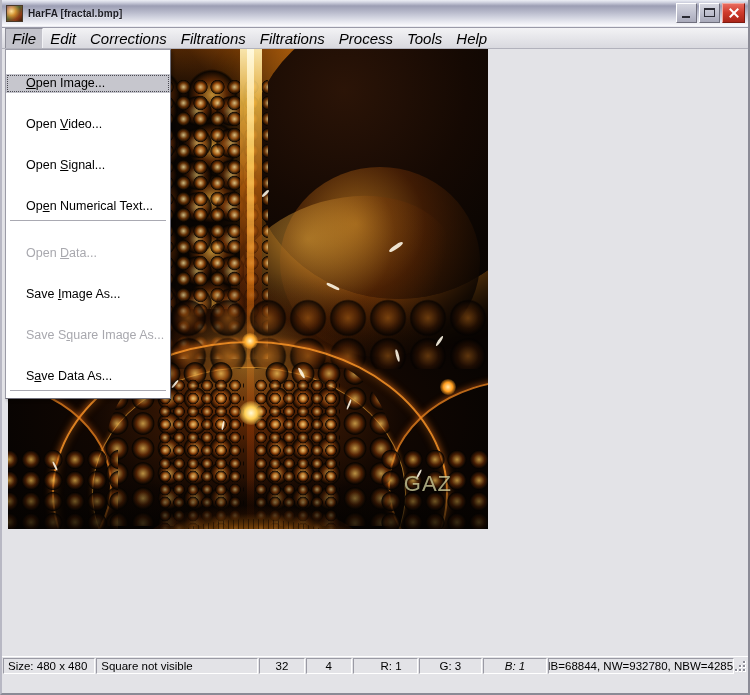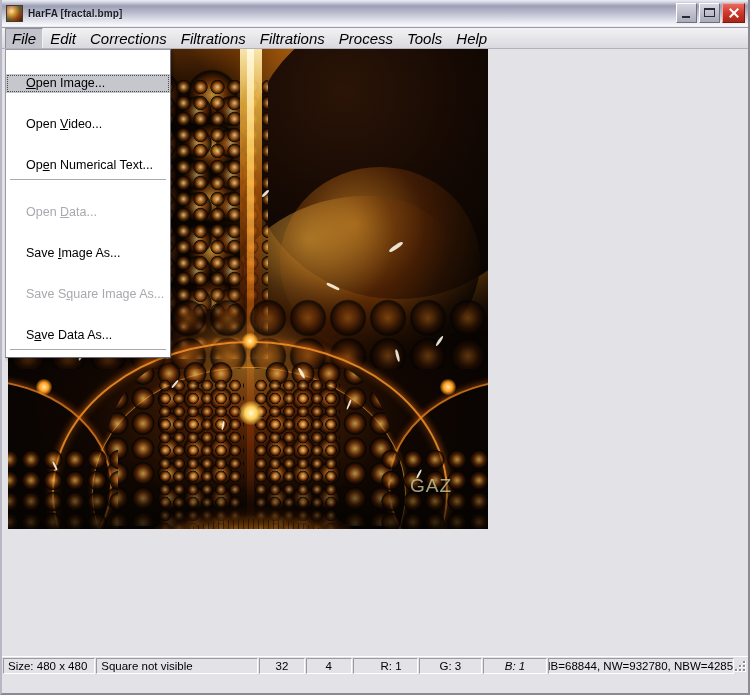--- a/index.html
+++ b/index.html
@@ -343,21 +343,21 @@
   .spec {
     background: #fdf6e6;
     border-radius: 50%;
     opacity: 0.9;
   }
   #watermark {
     position: absolute;
     right: 36px;
     bottom: 32px;
     font-family: "Liberation Sans", sans-serif;
-    font-size: 19px;
+    font-size: 22px;
     letter-spacing: 1px;
     color: rgba(226,224,170,0.72);
     text-shadow: 0 1px 2px rgba(0,0,0,0.8);
     pointer-events: none;
   }
 
   
   #file-menu {
     position: absolute;
     left: 3px;
@@ -524,20 +524,21 @@
       <div class="fl spec" style="left:256px;top:140px;width:3px;height:9px;transform:rotate(46deg);"></div>
       <div class="fl spec" style="left:380px;top:196px;width:16px;height:4px;transform:rotate(-34deg);border-radius:40%;"></div>
       <div class="fl spec" style="left:318px;top:236px;width:14px;height:3px;transform:rotate(26deg);border-radius:40%;"></div>
 
       <div id="watermark">GAZ</div>
     </div>
 
     <div id="file-menu">
       <div class="menu-item selected"><u>O</u>pen Image...</div>
       <div class="menu-item">Open <u>V</u>ideo...</div>
+      <div class="menu-item">Open <u>S</u>ignal...</div>
       <div class="menu-item">Op<u>e</u>n Numerical Text...</div>
       <div class="menu-sep"></div>
       <div class="menu-item disabled">Open <u>D</u>ata...</div>
       <div class="menu-item">Save <u>I</u>mage As...</div>
       <div class="menu-item disabled">Save S<u>q</u>uare Image As...</div>
       <div class="menu-item">S<u>a</u>ve Data As...</div>
       <div class="menu-sep"></div>
     </div>
 
     <div id="status-bar">

